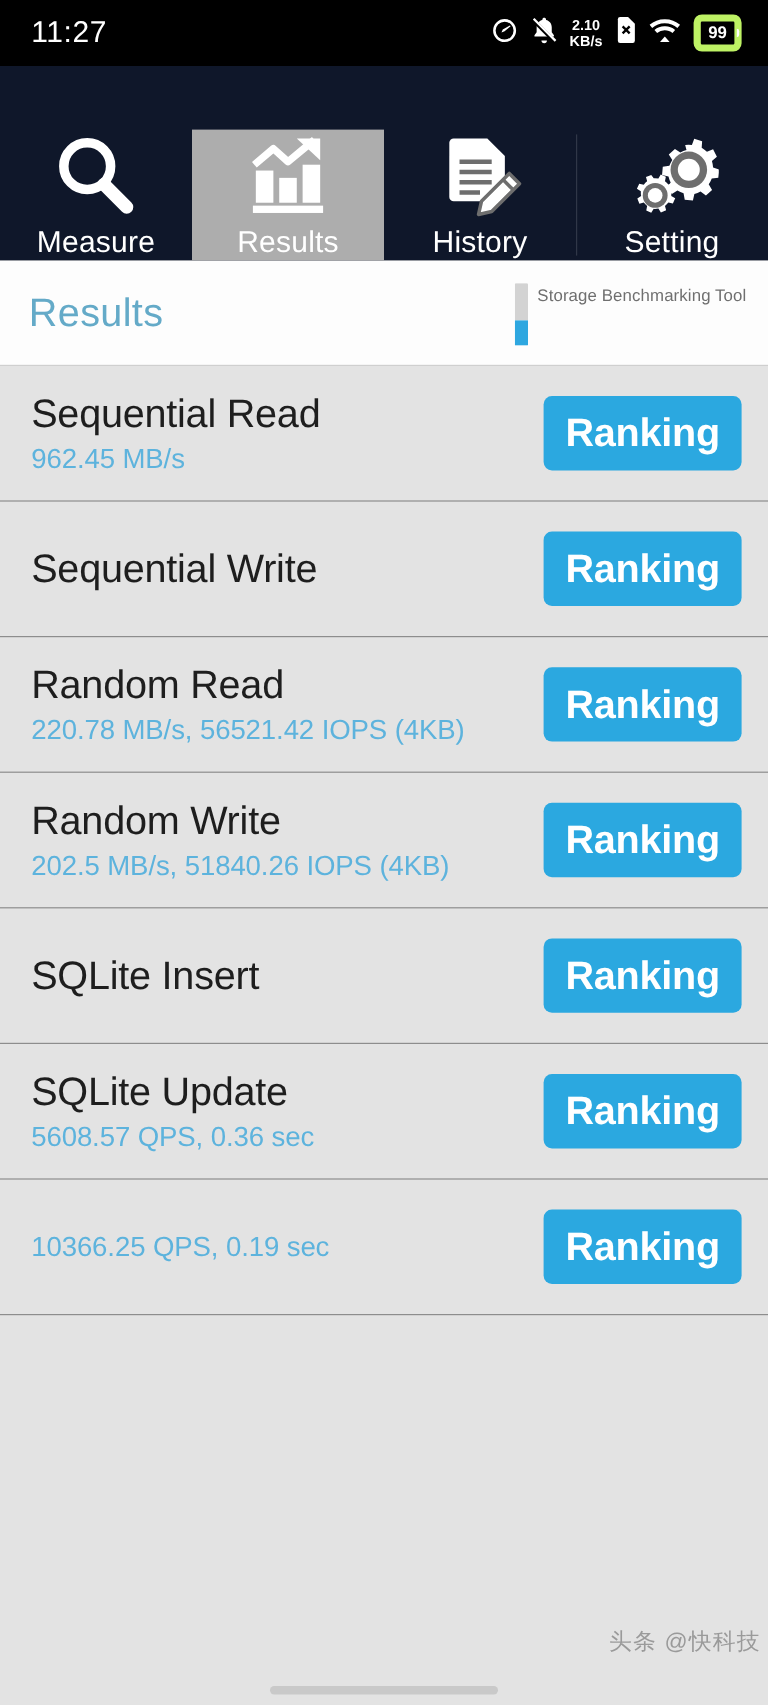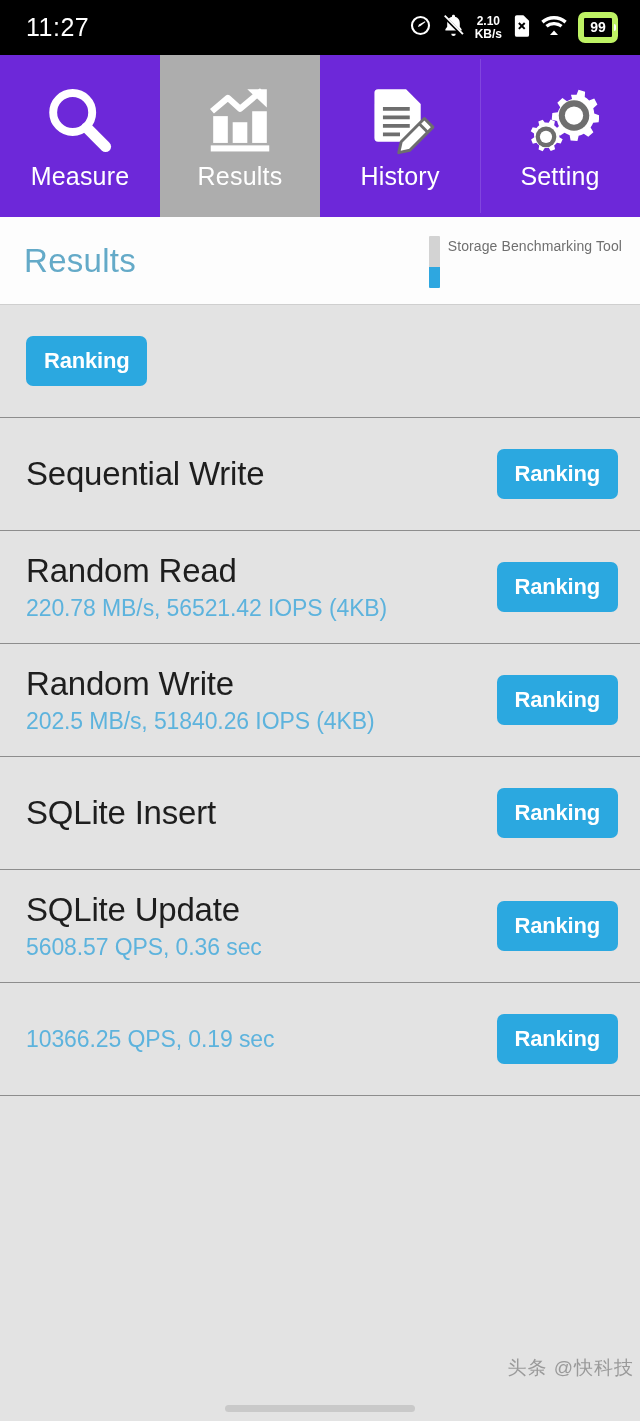--- a/index.html
+++ b/index.html
@@ -25,21 +25,21 @@
   #net-speed .u { font-size:12px; font-weight:700; margin-top:1px; }
   #battery {
     border:6px solid #bef264; border-radius:7px; padding:0 5px;
     font-size:14px; font-weight:700; line-height:19px; min-width:40px;
     text-align:center; position:relative;
   }
   #battery::after{ content:""; position:absolute; right:-4px; top:6px;
     width:2px; height:7px; background:#fff; border-radius:0 2px 2px 0;}
 
   
-  #tab-bar { height:162px; background:#6d28d9; display:flex; position:relative; }
+  #tab-bar { height:162px; background:#0f172a; display:flex; position:relative;align-items:flex-end; }
   .tab { flex:1; display:flex; flex-direction:column;
          align-items:center; justify-content:center;
          position:relative; color:#fff; }
   .tab.active { background:#adadad; }
   .tab + .tab::before{
     content:""; position:absolute; left:0; top:4px; bottom:4px;
     width:1px; background:rgba(255,255,255,.14);
   }
   .tab.active::before, .tab.active + .tab::before { background:transparent; }
   .tab-icon { height:78px; display:flex; align-items:center; justify-content:center; }
@@ -68,21 +68,21 @@
   .result-row {
     height:113px; display:flex; align-items:center; justify-content:space-between;
     padding:0 22px 0 26px; border-bottom:1px solid #8d8d8d;
   }
   .row-info { display:flex; flex-direction:column; gap:5px; }
   .row-title { font-size:33px; color:#1e1e1e; font-weight:400; letter-spacing:-.2px;}
   .row-value { font-size:23px; color:#5db3dd; letter-spacing:-.1px;}
   .ranking-btn {
     background:#2ba8e0; color:#fff; border:none; border-radius:7px;
     font-family:"Liberation Sans", sans-serif;
-    font-size:22px; font-weight:700; padding:12px 18px; cursor:pointer;
+    font-size:33px; font-weight:700; padding:12px 18px; cursor:pointer;
     letter-spacing:-.2px;
   }
 
   
   #watermark {
     position:absolute; right:6px; bottom:40px;
     font-size:19px; color:#9a9a9a; letter-spacing:1px;
   }
   #nav-pill {
     position:absolute; left:50%; transform:translateX(-50%); bottom:9px;
@@ -208,20 +208,24 @@
     </div>
     <div id="logo-text">
       <div id="logo-tag">Storage Benchmarking Tool</div>
     </div>
   </div>
 </div>
 
 <div id="result-list">
 
   <div class="result-row">
+    <div class="row-info">
+      <div class="row-title">Sequential Read</div>
+      <div class="row-value">962.45 MB/s</div>
+    </div>
     <button class="ranking-btn">Ranking</button>
   </div>
 
   <div class="result-row">
     <div class="row-info">
       <div class="row-title">Sequential Write</div>
     </div>
     <button class="ranking-btn">Ranking</button>
   </div>
 

